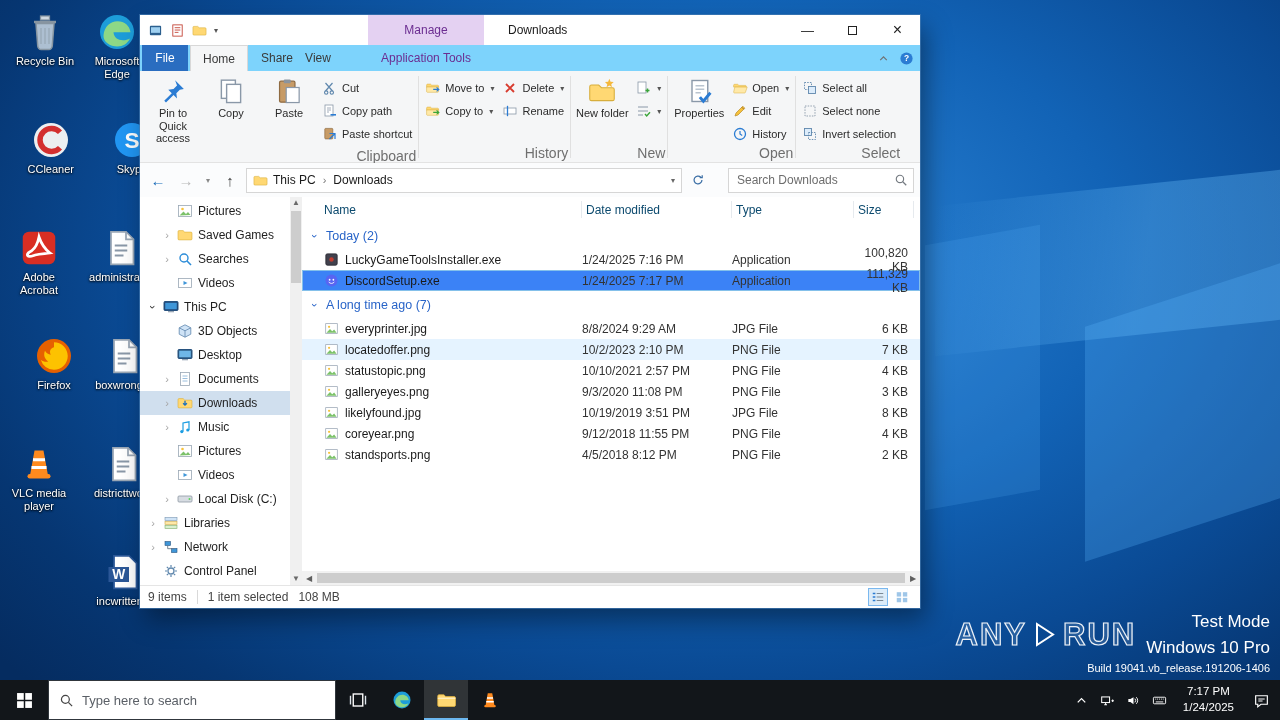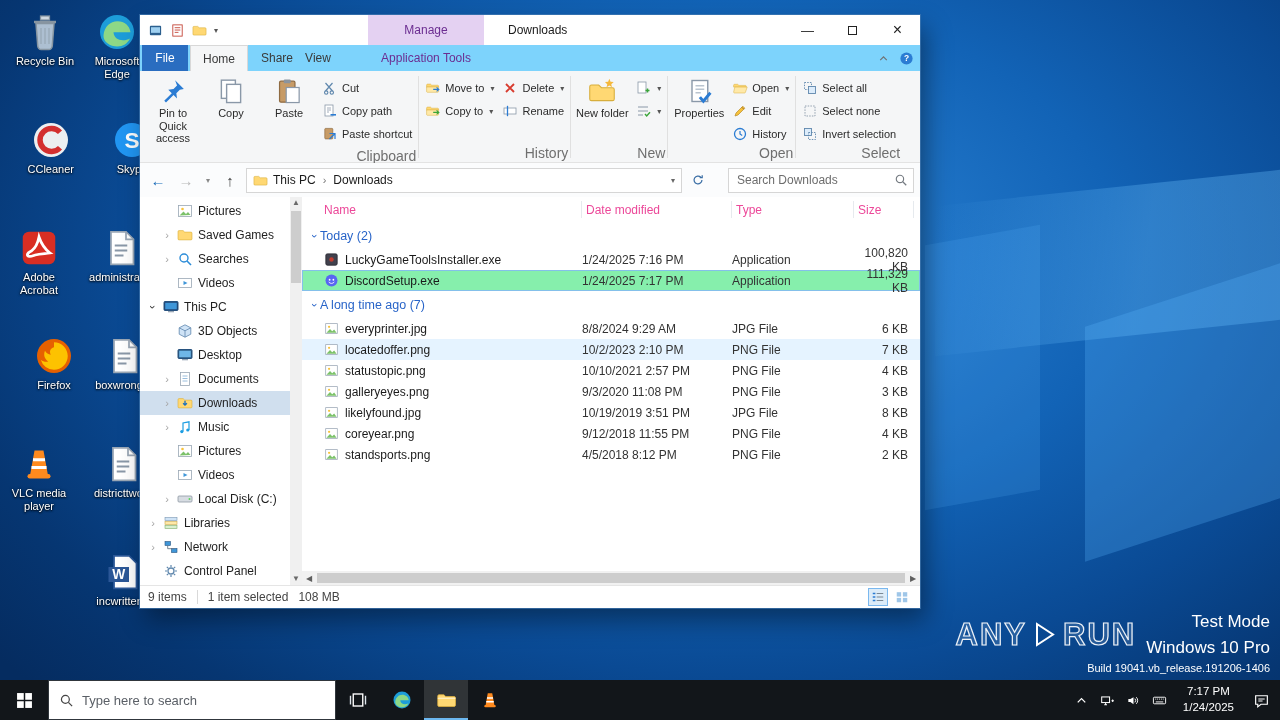--- a/index.html
+++ b/index.html
@@ -83,31 +83,31 @@
   .nav-item { height:24px; display:flex; align-items:center; gap:5px; font-size:12px; color:#1f1f1f; cursor:default; }
   .nav-item.selected { background:#d0dfee; }
   .nchev { width:10px; text-align:center; font-size:11px; color:#a6a6a6; flex:0 0 auto; }
   .nchev.open { transform:rotate(90deg); color:#333; }
   .nicon { width:16px; height:16px; flex:0 0 auto; }
   .nav-scroll { width:12px; background:#f0f0f0; position:relative; flex:0 0 auto; }
   .nav-scroll .sarrow { position:absolute; left:0; width:12px; height:12px; font-size:8px; color:#6a6a6a; text-align:center; line-height:12px; }
   .nav-scroll .thumb { position:absolute; left:1px; width:10px; top:14px; height:72px; background:#cdcdcd; }
 
   .filearea { flex:1; display:flex; flex-direction:column; overflow:hidden; }
-  .col-headers { height:25px; display:flex; align-items:center; color:#ec4899; font-size:12px; flex:0 0 auto; }
+  .col-headers { height:25px; display:flex; align-items:center; color:#0c4a6e; font-size:12px; flex:0 0 auto; }
   .ch { height:17px; display:flex; align-items:center; border-right:1px solid #e6eaee; padding-left:4px; }
   .ch-name { width:280px; padding-left:22px; }
   .ch-date { width:150px; }
   .ch-type { width:122px; }
   .ch-size { width:60px; }
   .rows { flex:1; overflow:hidden; }
-  .group-row { height:27px; display:flex; align-items:center; padding-left:8px; color:#2864c8; font-size:12.5px; }
+  .group-row { height:27px; display:flex; align-items:center; gap:6px; padding-left:8px; color:#2864c8; font-size:12.5px; }
   .gchev { display:inline-block; transform:rotate(90deg); font-size:11px; color:#2864c8; width:10px; text-align:center; }
   .file-row { height:21px; display:flex; align-items:center; font-size:12px; }
-  .file-row.selected { background:#86efac; box-shadow:inset 0 0 0 1px #84c0ea; }
+  .file-row.selected { background:#3b82f6; box-shadow:inset 0 0 0 1px #84c0ea; }
   .file-row.hover { background:#e5f3ff; }
   .c-name { width:280px; padding-left:22px; display:flex; align-items:center; gap:6px; overflow:hidden; white-space:nowrap; }
   .ficon { width:15px; height:15px; flex:0 0 auto; }
   .c-date { width:150px; color:#333; }
   .c-type { width:122px; color:#333; }
   .c-size { width:60px; text-align:right; padding-right:6px; color:#333; }
 
   .hscroll { height:14px; background:#f1f1f1; display:flex; align-items:center; flex:0 0 auto; }
   .hs-arrow { width:14px; text-align:center; font-size:8px; color:#5f5f5f; }
   .hs-thumb { flex:1; height:10px; margin:0 1px; background:#cdcdcd; }

